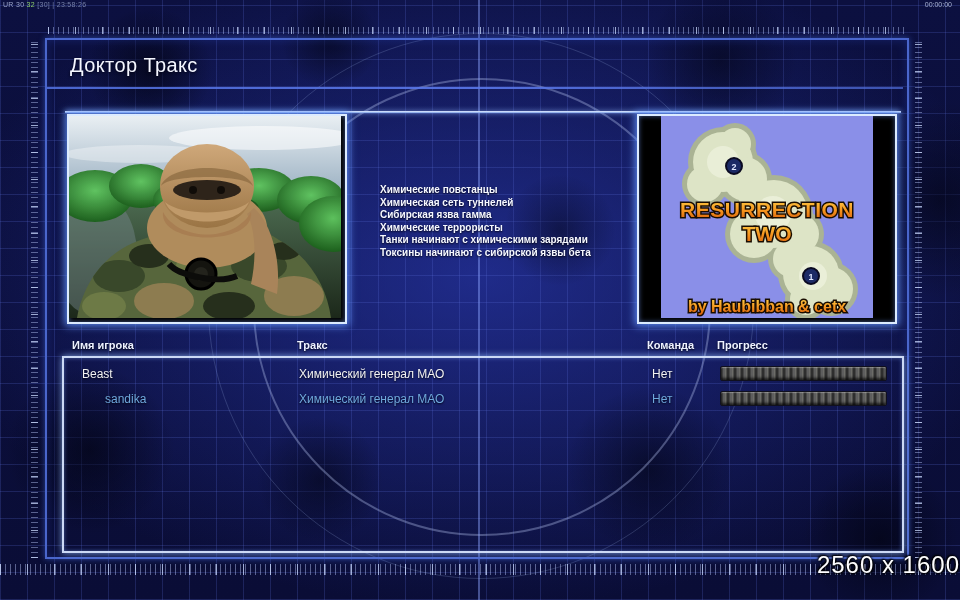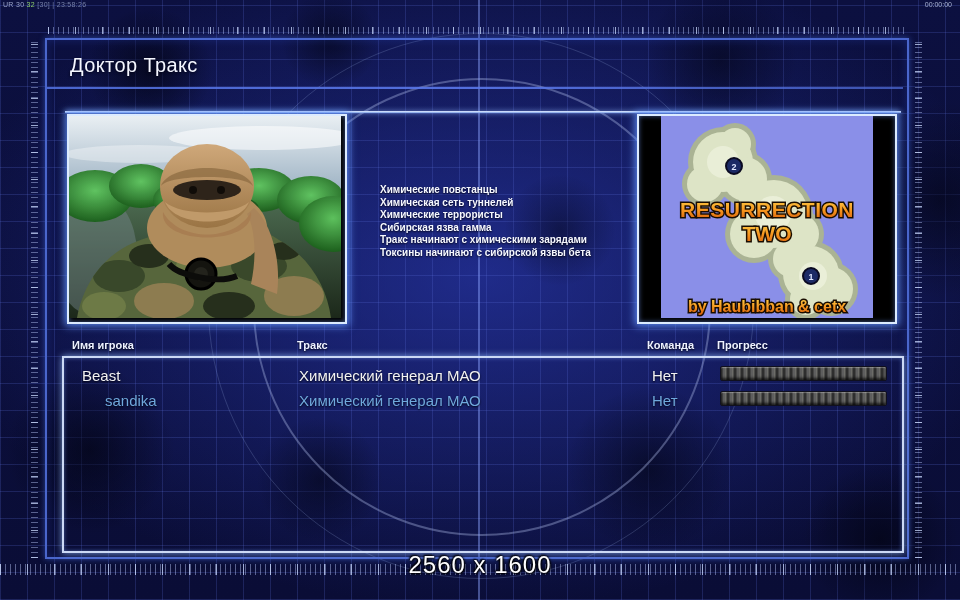--- a/index.html
+++ b/index.html
@@ -64,30 +64,30 @@
   
   .abilities{position:absolute;left:333px;top:144px;font-size:10px;font-weight:bold;
     color:#f6f8ff;line-height:12.6px;text-shadow:0 1px 2px rgba(0,0,15,.9);}
   
   .thead{position:absolute;top:299px;left:0;width:856px;font-size:11px;font-weight:bold;
     color:#eef2ff;text-shadow:0 1px 2px rgba(0,0,15,.9);}
   .thead span{position:absolute;top:0;}
   .th-name{left:25px;} .th-army{left:250px;} .th-team{left:600px;} .th-progress{left:670px;}
   .rows-panel{position:absolute;left:15px;top:316px;width:838px;height:193px;
     border:2px solid #ccd9f5;box-shadow:0 0 7px rgba(150,190,255,.8), inset 0 0 4px rgba(130,170,255,.5);}
-  .prow{position:absolute;left:0;width:834px;height:20px;font-size:15px;padding-left:8px;}
+  .prow{position:absolute;left:0;width:834px;height:20px;font-size:12px;padding-left:8px;}
   .prow span{position:absolute;top:3px;text-shadow:0 1px 2px rgba(0,0,15,.9);}
   .row-0{top:6px;color:#f2f2f2;}
   .row-1{top:31px;color:#6fa8dc;}
   .cell-name{left:18px;} .cell-army{left:235px;} .cell-team{left:588px;width:80px;text-align:left;}
   .pbar{position:absolute;left:656px;top:2px;width:165px;height:13px;border:1px solid #10101e;border-radius:2px;
     background:repeating-linear-gradient(90deg,#2e2e2e 0 1px,#5e5e5e 2px 4px,#6c6c68 4px 5px,#2e2e2e 6px 7px);
     box-shadow:inset 0 1px 1px rgba(255,255,255,.3), inset 0 -2px 3px rgba(0,0,0,.7);}
   
-  .footer-res{position:absolute;left:0;top:551px;width:960px;text-align:center;
+  .footer-res{position:absolute;left:0;top:551px;width:960px;text-align:right;
     font-size:24px;color:#fdfdff;letter-spacing:1px;
     text-shadow:0 0 3px #000, 1px 1px 2px #000, -1px -1px 2px #000;}
 </style>
 </head>
 <body>
 
 <div class="screen">
   <div class="bg-grid"></div>
   <div class="bg-blotches"></div>
   <div class="circle c1"></div>
@@ -171,23 +171,23 @@
 
         <circle cx="132" cy="158" r="15" fill="#14140f" stroke="#000000" stroke-width="3"></circle>
         <circle cx="132" cy="158" r="7" fill="#23231c"></circle>
         <path d="M100,148 C110,160 150,168 168,160" stroke="#0c0c0a" stroke-width="6" fill="none"></path>
       </svg>
     </div>
 
     <div class="abilities">
       <div>Химические повстанцы</div>
       <div>Химическая сеть туннелей</div>
+      <div>Сибирская язва гамма</div>
       <div>Химические террористы</div>
-      <div>Сибирская язва гамма</div>
-      <div>Тракс начинают с химическими зарядами</div>
+      <div>Танки начинают с химическими зарядами</div>
       <div>Токсины начинают с сибирской язвы бета</div>
     </div>
 
     <div class="glow-box map-box">
       <svg width="212" height="202" viewBox="0 0 212 202">
         <defs>
           <linearGradient id="og" x1="0" y1="0" x2="0" y2="1">
             <stop offset="0" stop-color="#ffd24a"></stop>
               <stop offset="0.55" stop-color="#f5941e"></stop>
               <stop offset="1" stop-color="#d85c08"></stop>

